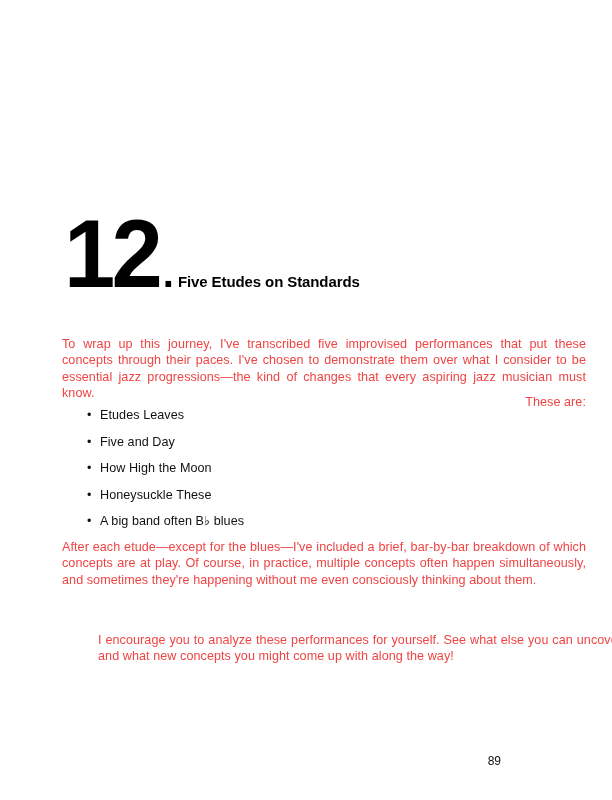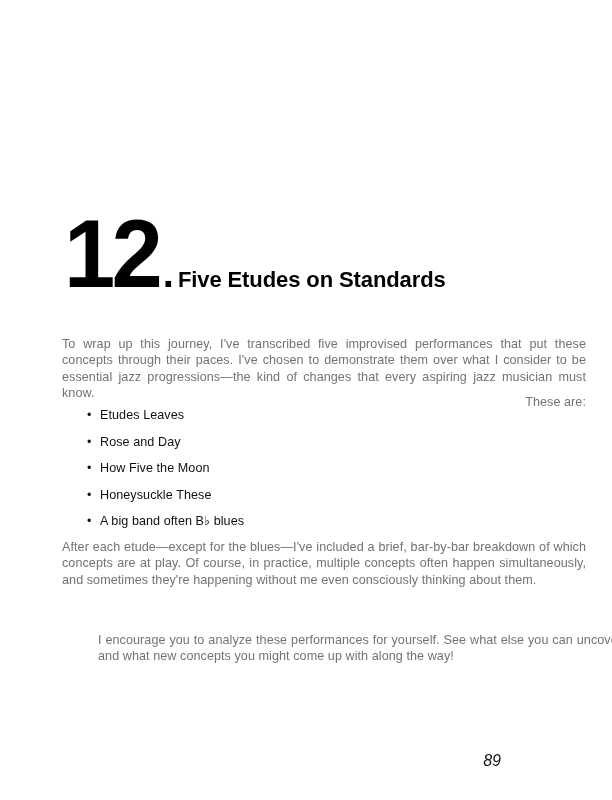--- a/index.html
+++ b/index.html
@@ -49,34 +49,34 @@
     font-weight: 700;
     font-size: 40px;
     line-height: 40px;
     color: #000000;
     margin-left: 2px;
     margin-right: 4px;
   }
   .chapter-title {
     font-family: "Liberation Sans", sans-serif;
     font-weight: 700;
-    font-size: 22px;
+    font-size: 15px;
     line-height: 22px;
     letter-spacing: -0.1px;
     color: #000000;
   }
 
   
   .body-block {
     position: absolute;
     left: 62px;
     width: 524px;
     font-size: 12.6px;
     line-height: 16.6px;
-    color: #737373;
+    color: #ef4444;
     letter-spacing: 0.005em;
   }
   .para-justified {
     text-align: justify;
     text-justify: inter-word;
   }
   .para-left {
     text-align: right;
   }
 
@@ -111,25 +111,24 @@
     font-size: 12.6px;
     line-height: 18px;
     color: #111111;
   }
 
   
   .page-number {
     position: absolute;
     right: 27px;
     top: 755px;
-    font-size: 16px;
+    font-size: 12px;
     line-height: 12px;
     color: #111111;
     text-align: right;
-    font-style: italic;
   }
 </style>
 </head>
 <body>
 
 <div class="page">
 
   <div class="chapter-heading">
     <span class="chapter-number">12</span>
     <span class="chapter-dot">.</span>
@@ -140,25 +139,25 @@
 
   <p id="these-are-line" class="body-block para-left">These are:</p>
 
   <ul class="etude-list">
     <li>
       <span class="bullet-marker">•</span>
       <span>Etudes Leaves</span>
     </li>
     <li>
       <span class="bullet-marker">•</span>
-      <span>Rose and Day</span>
+      <span>Five and Day</span>
     </li>
     <li>
       <span class="bullet-marker">•</span>
-      <span>How Five the Moon</span>
+      <span>How High the Moon</span>
     </li>
     <li>
       <span class="bullet-marker">•</span>
       <span>Honeysuckle These</span>
     </li>
     <li>
       <span class="bullet-marker">•</span>
       <span>A big band often B♭ blues</span>
     </li>
   </ul>

